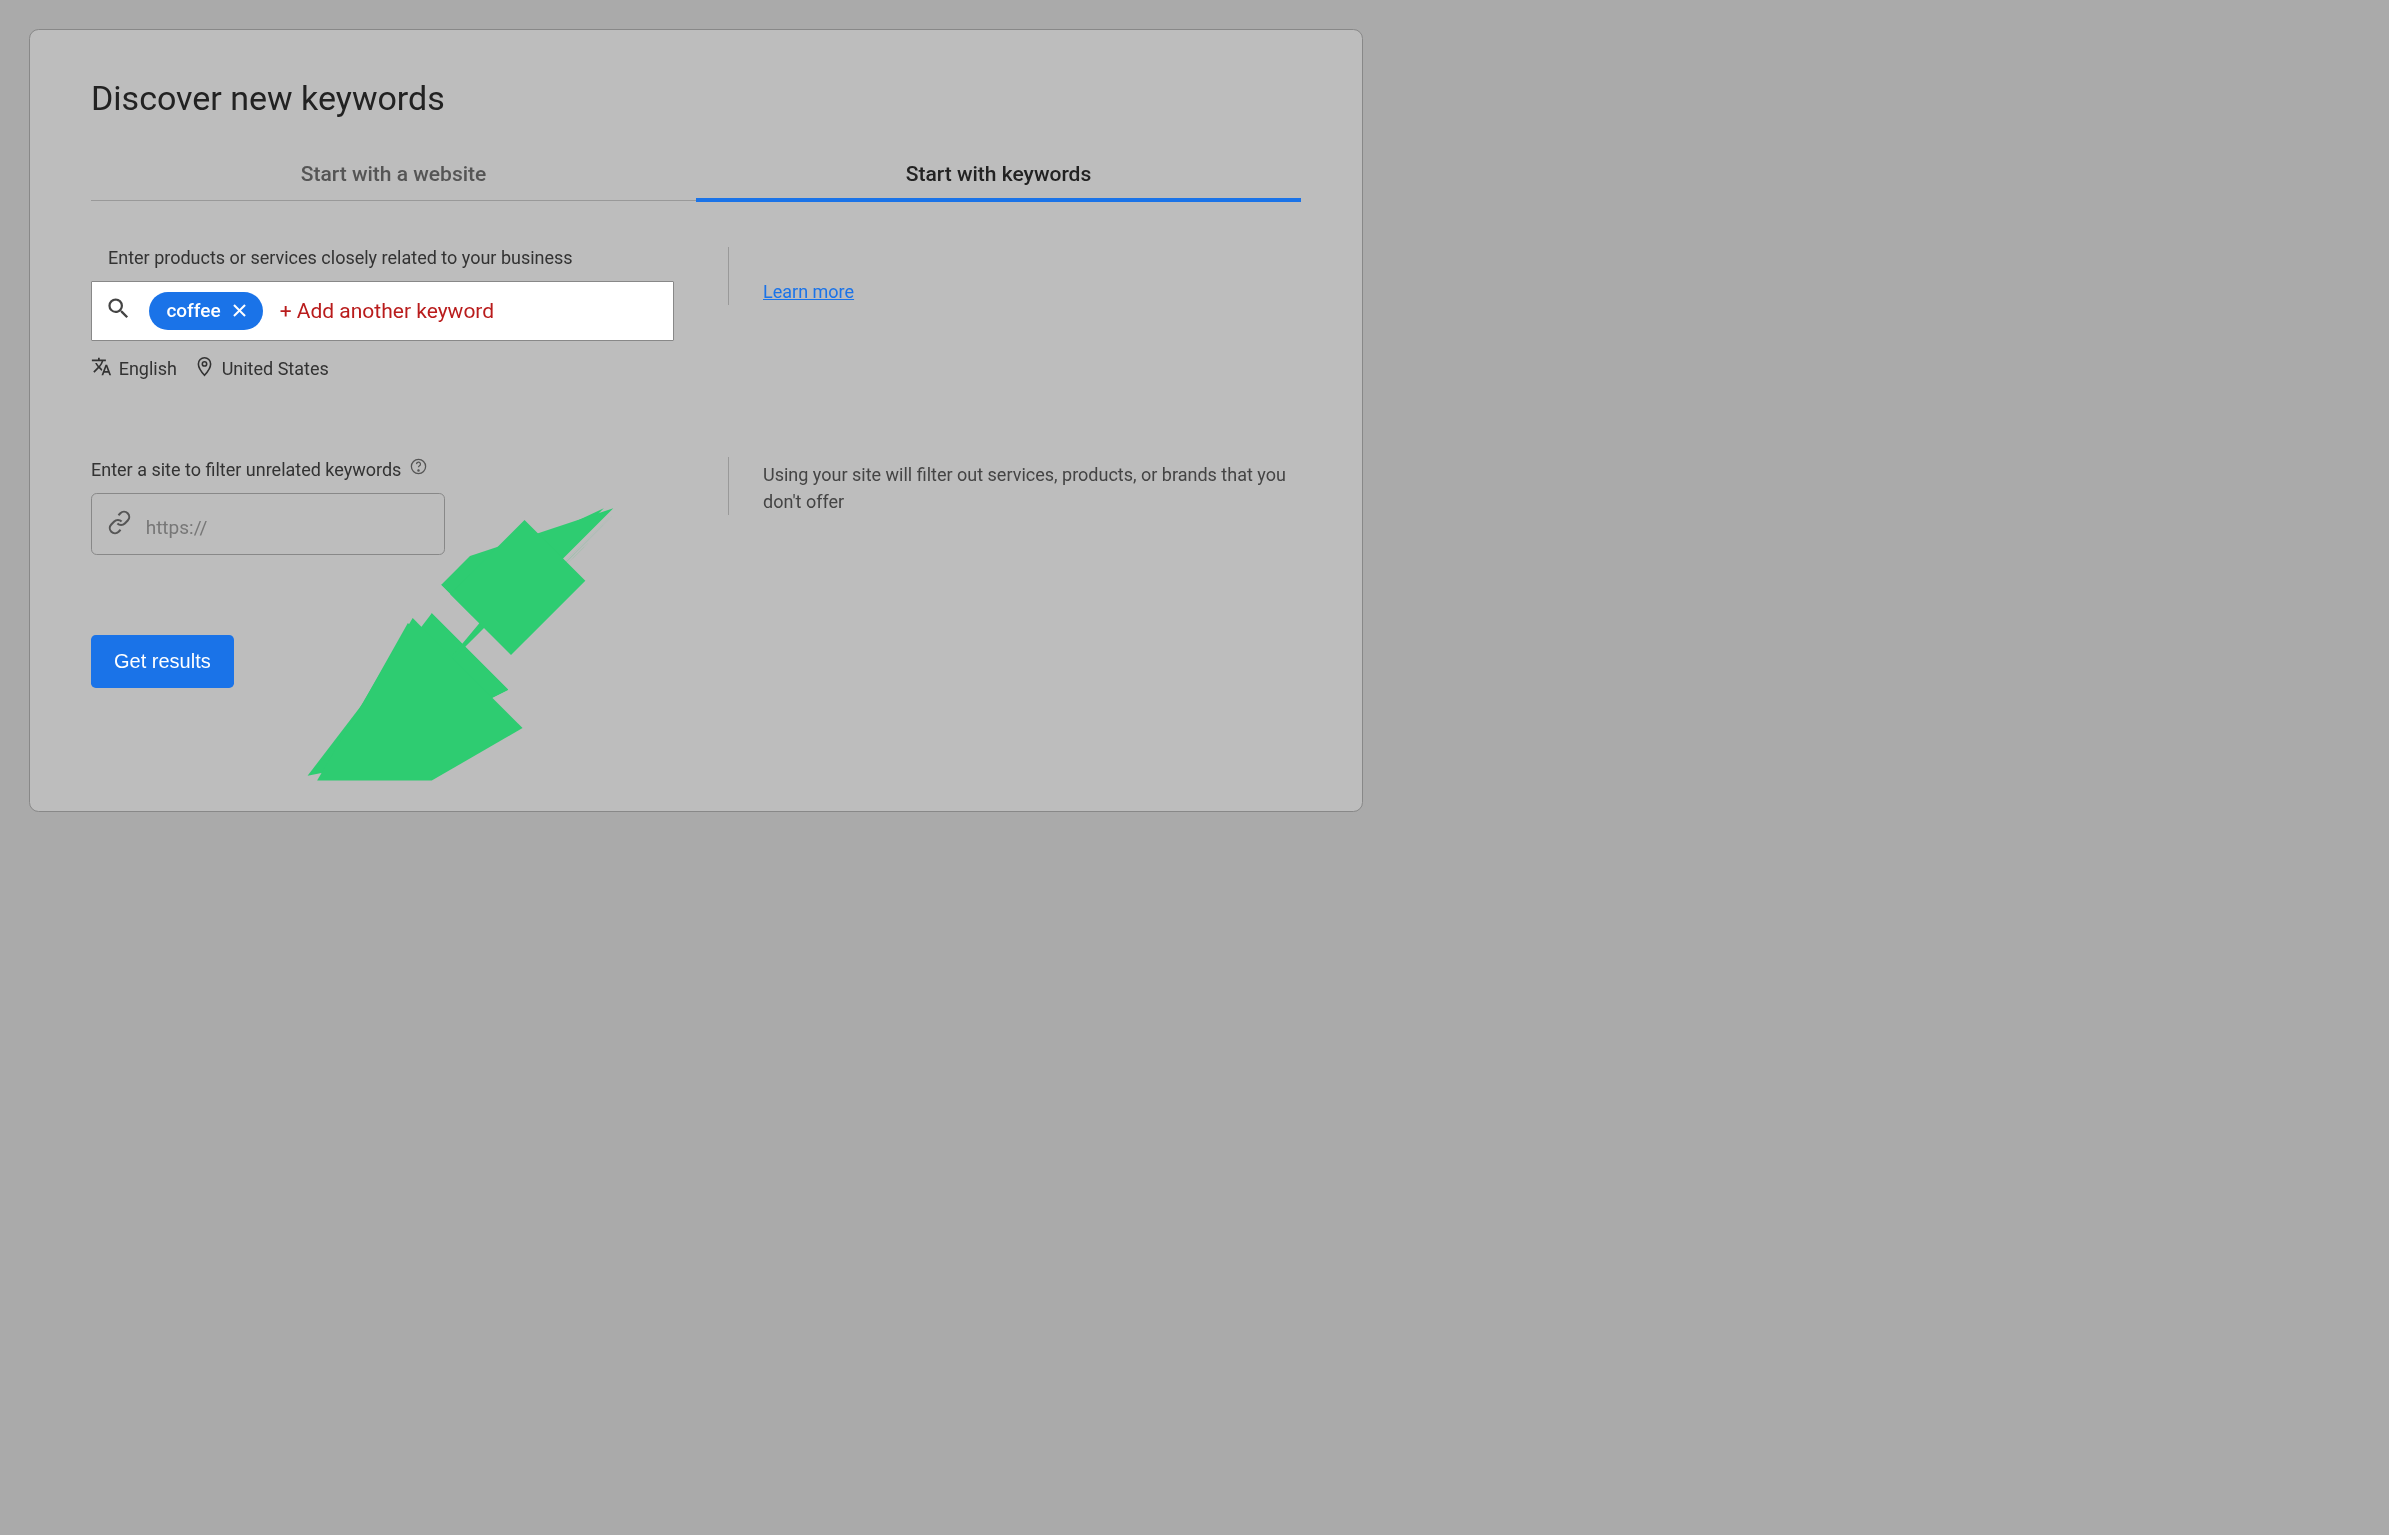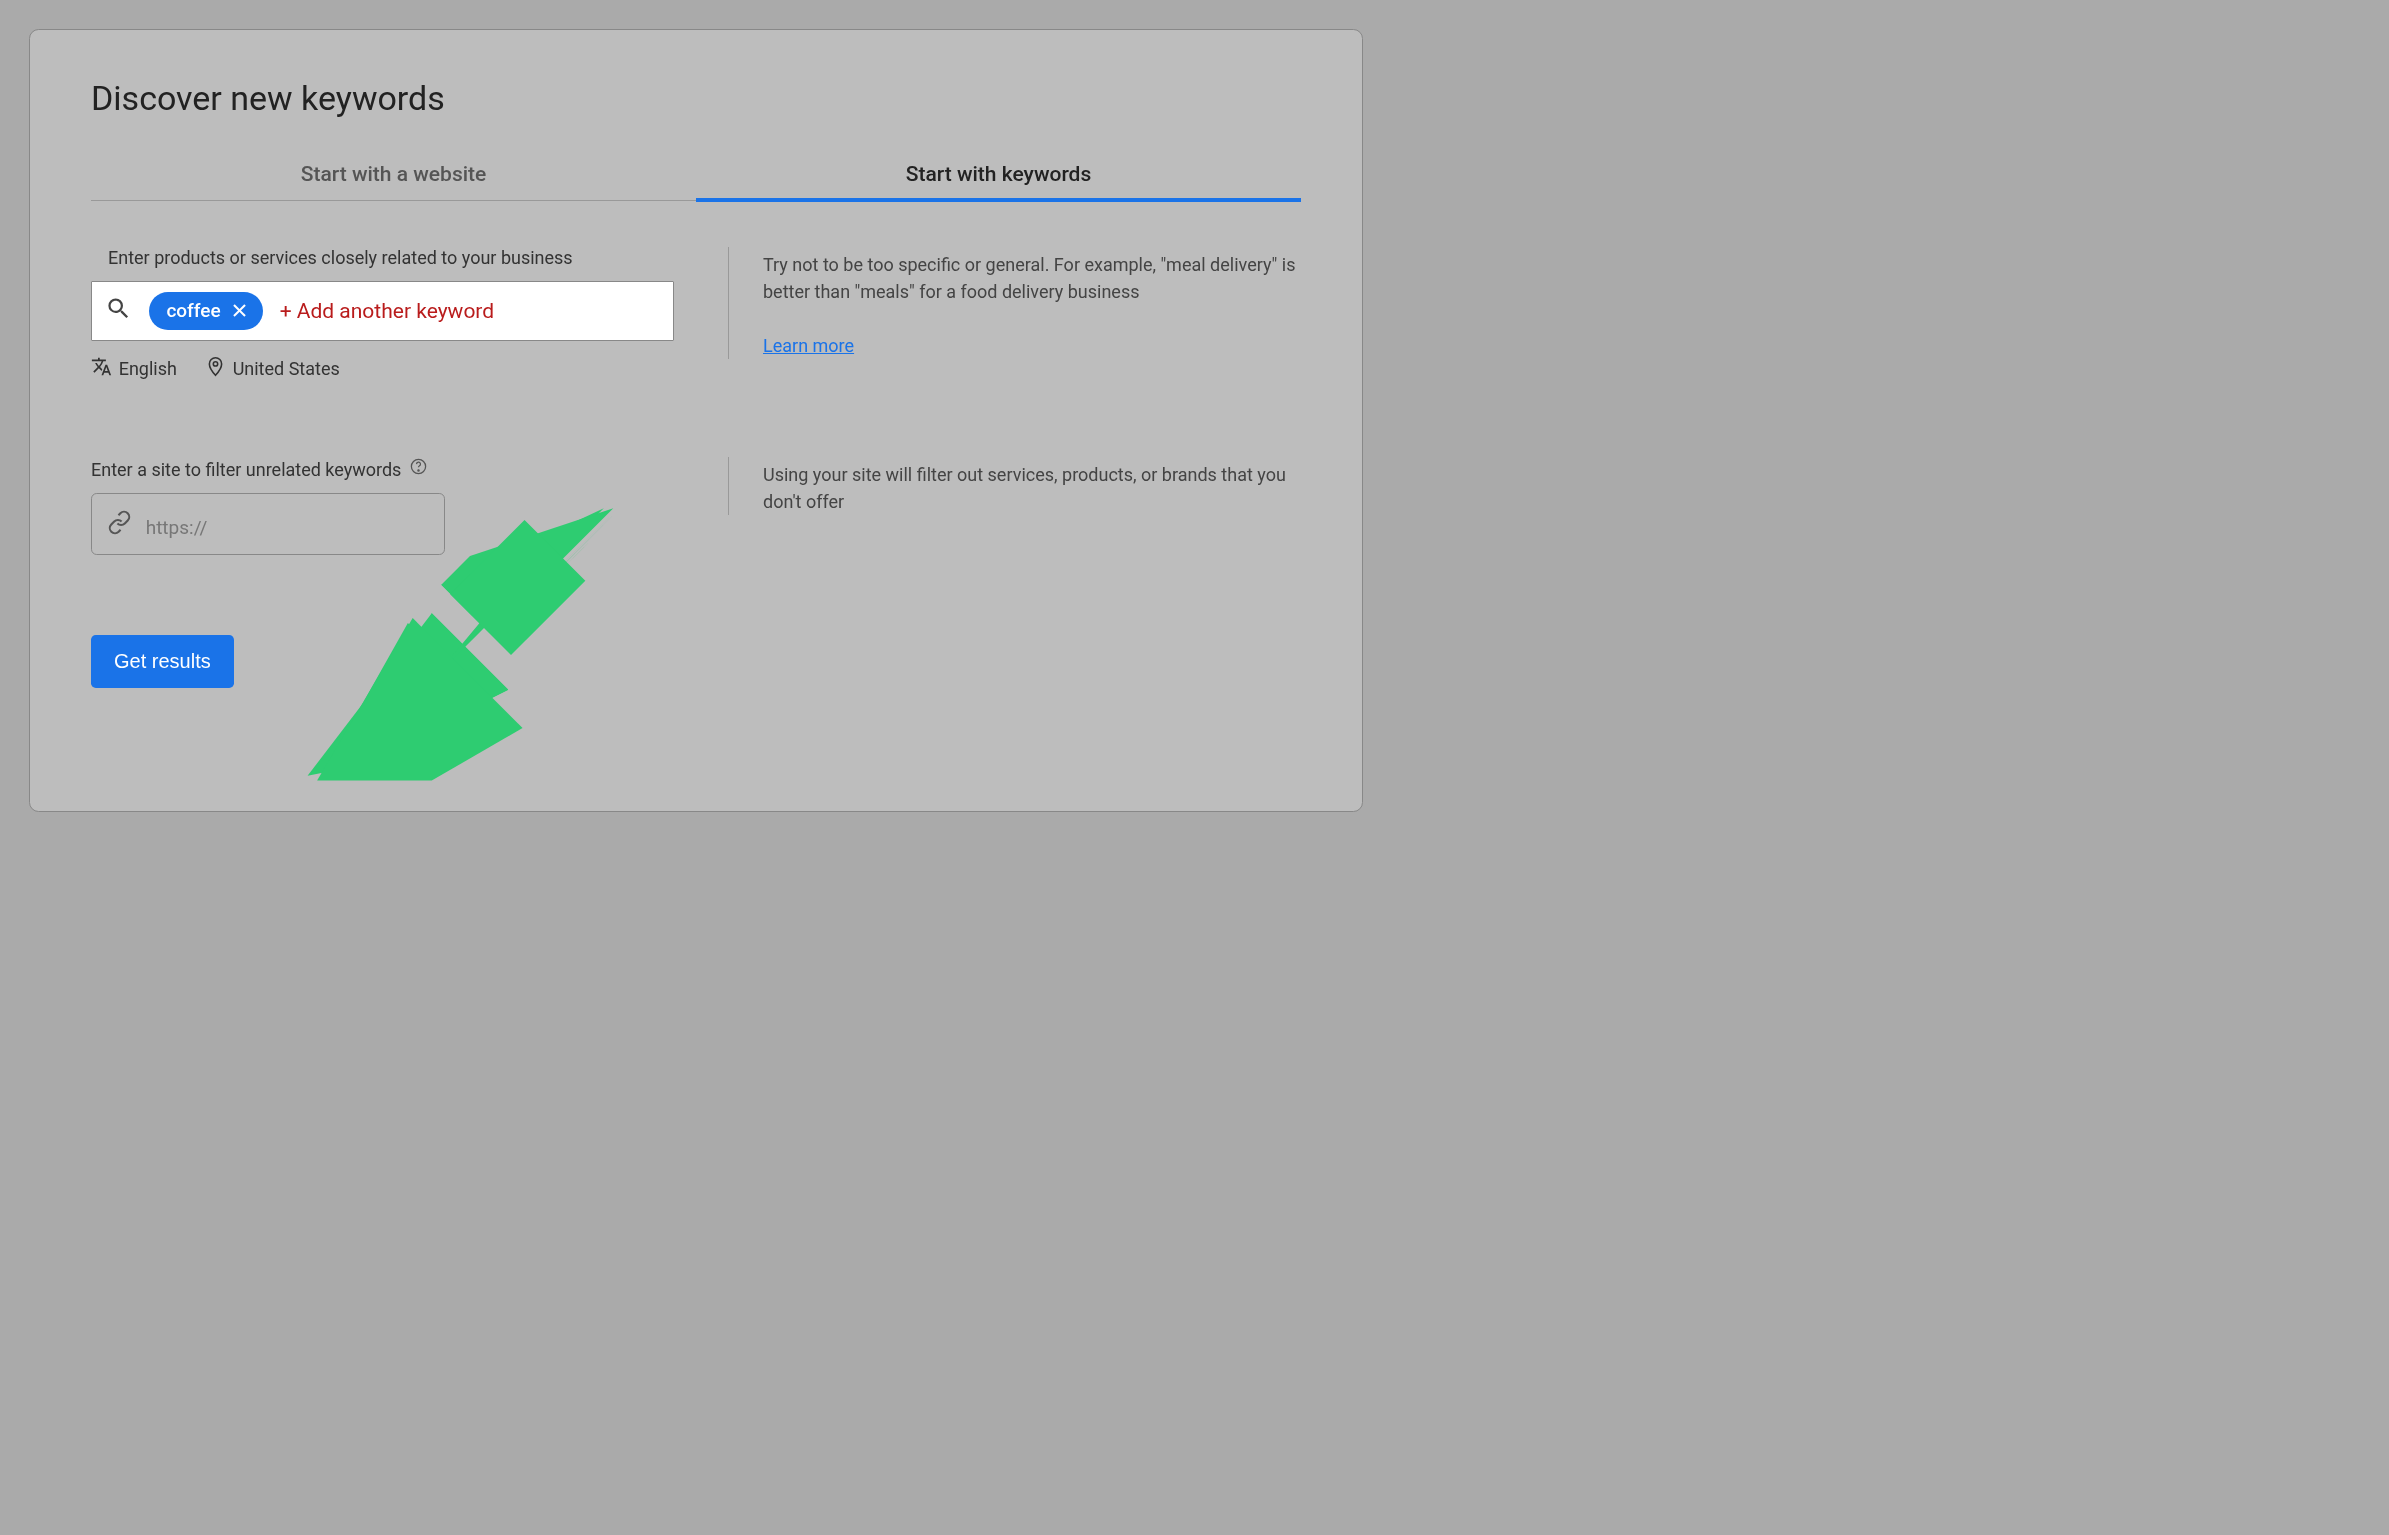--- a/index.html
+++ b/index.html
@@ -102,21 +102,21 @@
       cursor: pointer;
     }
     .chip-remove svg { width: 19px; height: 19px; stroke: #fff; stroke-width: 2.5; }
     .add-keyword {
       color: #b91c1c;
       font-size: 21px;
     }
     .locale-row {
       display: flex;
       align-items: flex-end;
-      gap: 28px;
+      gap: 17px;
       margin-top: 15.3px;
       font-size: 18px;
       color: #333;
     }
     .locale-item {
       display: inline-flex;
       align-items: center;
       gap: 6.7px;
       cursor: pointer;
     }
@@ -212,21 +212,20 @@
             <svg viewBox="0 0 24 24">
                 <path d="M12 2C8.13 2 5 5.13 5 9c0 5.25 7 13 7 13s7-7.75 7-13c0-3.87-3.13-7-7-7z"></path>
                 <circle cx="12" cy="9" r="2.5"></circle>
               </svg>
           </span>
           <span>United States</span>
         </span>
       </div>
     </div>
     <div class="right">
-      <div>Try not to be too specific or general. For example, "meal delivery" is better than "meals" for a food delivery business</div>
       <a class="learn-link">Learn more</a>
     </div>
   </div>
 
   <div class="row" style="margin-top:76px;">
     <div class="left">
       <div class="site-label-row">
         <span class="label" style="margin:0">Enter a site to filter unrelated keywords</span>
         <span class="help-icon">
           <svg viewBox="0 0 24 24">

